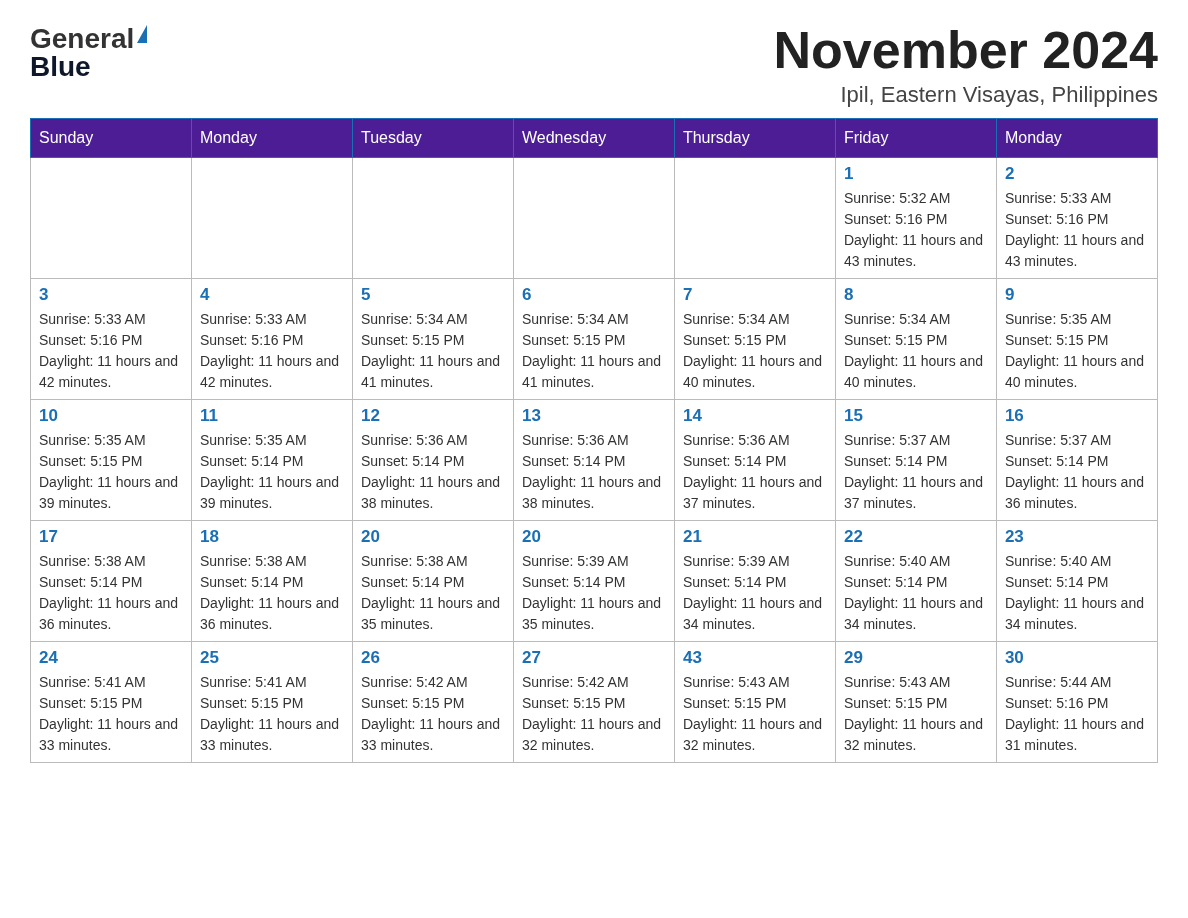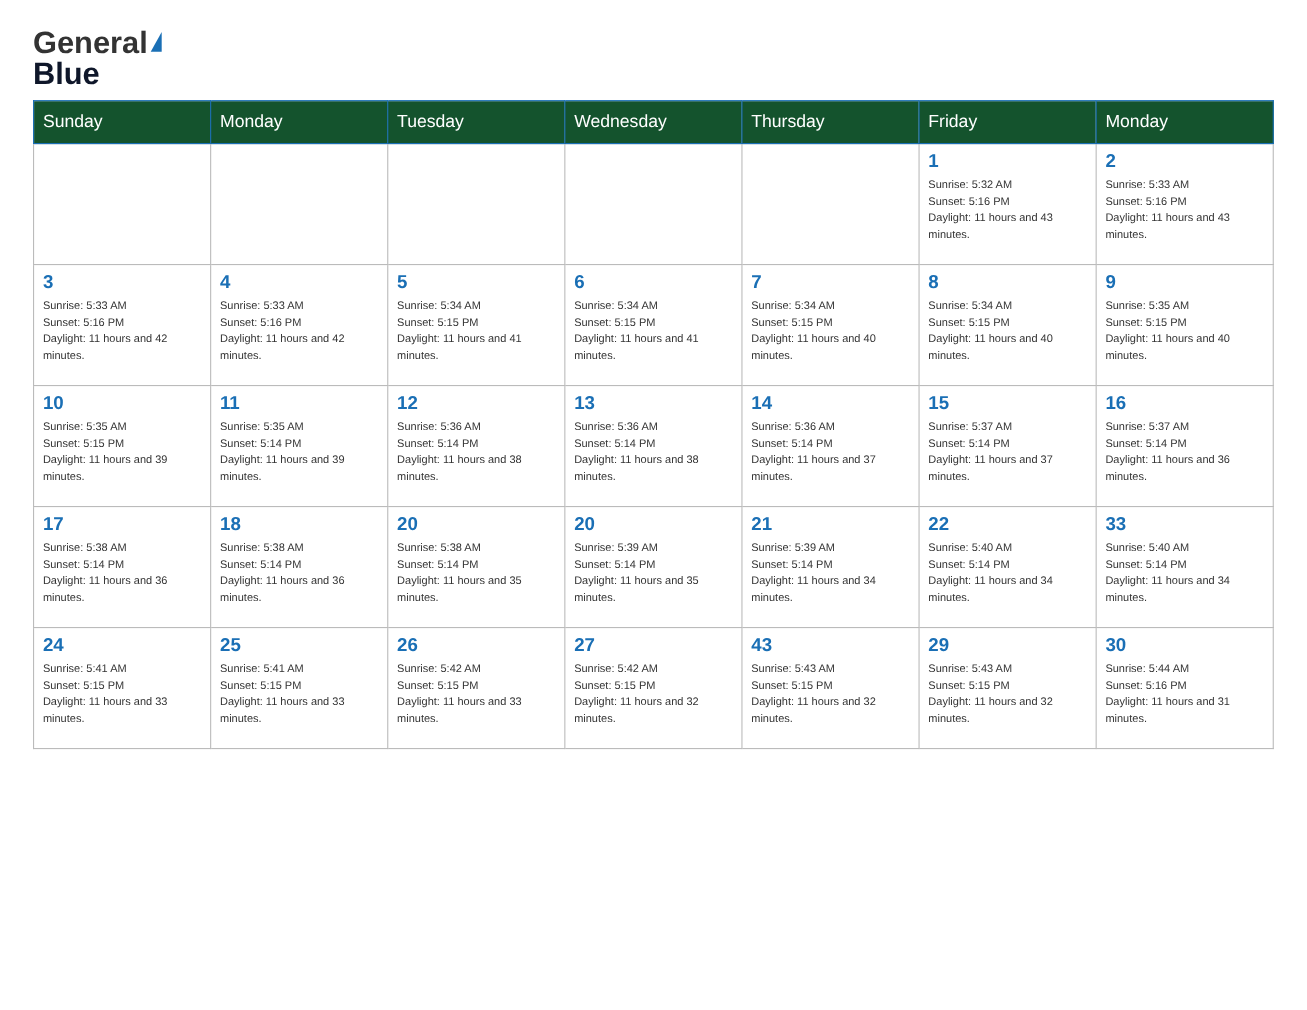--- a/index.html
+++ b/index.html
@@ -56,21 +56,21 @@
       font-size: 22px;
       color: #444;
       margin-top: 2px;
     }
     .calendar {
       width: 100%;
       border-collapse: collapse;
       border: 1px solid #999;
     }
     .calendar th {
-      background-color: #14532d;
+      background-color: #4c1d95;
       color: #fff;
       padding: 10px 8px;
       font-size: 16px;
       font-weight: normal;
       text-align: left;
       border: 1px solid #1a6fb5;
     }
     .calendar td {
       vertical-align: top;
       padding: 6px 8px;
@@ -81,40 +81,42 @@
       color: #333;
     }
     .day-num {
       font-size: 17px;
       font-weight: bold;
       color: #1a6fb5;
       display: block;
       margin-bottom: 4px;
     }
     .day-info {
-      font-size: 10px;
+      font-size: 14px;
       line-height: 1.5;
       color: #333;
     }
     tr.week-row td {
       height: 110px;
     }
   </style>
 </head>
 <body>
 
 <div class="header">
   <div class="logo">
-    <div style="display:flex;align-items:center;">
+    <div style="display:flex;">
       <span class="logo-general">General</span>
       <div class="logo-triangle"></div>
     </div>
     <span class="logo-blue">Blue</span>
   </div>
   <div class="title-area">
+    <div class="month-title">November 2024</div>
+    <div class="location">Ipil, Eastern Visayas, Philippines</div>
   </div>
 </div>
 
 <table class="calendar">
   <thead>
     <tr>
       <th>Sunday</th>
       <th>Monday</th>
       <th>Tuesday</th>
       <th>Wednesday</th>
@@ -218,21 +220,21 @@
         </td>
         <td>
           <span class="day-num">21</span>
           <div class="day-info">Sunrise: 5:39 AM<br>Sunset: 5:14 PM<br>Daylight: 11 hours and 34 minutes.</div>
         </td>
         <td>
           <span class="day-num">22</span>
           <div class="day-info">Sunrise: 5:40 AM<br>Sunset: 5:14 PM<br>Daylight: 11 hours and 34 minutes.</div>
         </td>
         <td>
-          <span class="day-num">33</span>
+          <span class="day-num">23</span>
           <div class="day-info">Sunrise: 5:40 AM<br>Sunset: 5:14 PM<br>Daylight: 11 hours and 34 minutes.</div>
         </td>
       </tr>
       <tr class="week-row">
         <td>
           <span class="day-num">24</span>
           <div class="day-info">Sunrise: 5:41 AM<br>Sunset: 5:15 PM<br>Daylight: 11 hours and 33 minutes.</div>
         </td>
         <td>
           <span class="day-num">25</span>

